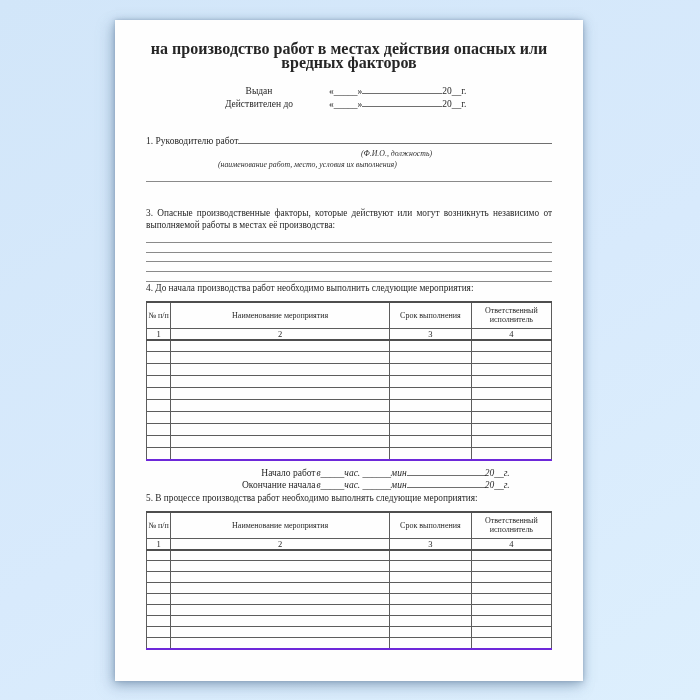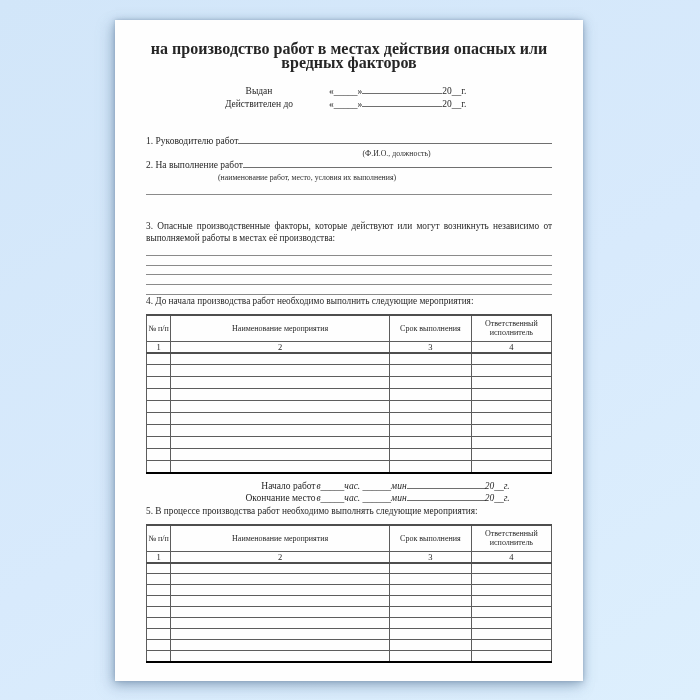--- a/index.html
+++ b/index.html
@@ -21,36 +21,36 @@
   .issued-block { margin-top:15px; font-size:9.5px; }
   .issued-row { display:flex; justify-content:center; line-height:12.5px; }
   .issued-label { display:inline-block; width:130px; text-align:center; padding-right:10px; }
   .issued-fields { display:inline-block; width:170px; white-space:nowrap; }
   .fill { display:inline-block; border-bottom:1px solid #6f6f6f; height:8px; vertical-align:baseline; }
   .f-issued { width:80px; }
 
   .items { margin-top:25px; font-size:9.5px; }
   .item-row { display:flex; align-items:baseline; line-height:13px; }
   .item-row .flexfill { flex:1 1 auto; }
-  .caption { font-size:7.8px; line-height:11px; color:#2e2e2e; }
+  .caption { font-size:7.8px; line-height:11px; color:#2e2e2e;font-style:italic; }
   .caption-center { padding-left:95px; text-align:center; }
   .caption-left { padding-left:72px; }
   .blank-line { border-bottom:1px solid #8a8a8a; height:12px; }
   .para { margin-top:26px; font-size:9.3px; line-height:11.5px; text-align:justify; }
   .blank5 .blank-line { height:9.8px; }
   .blank5 { margin-top:2px; }
   .sec-title { font-size:9.3px; line-height:12px; }
 
   table.meas { width:100%; margin-top:7px; border-collapse:collapse; table-layout:fixed; }
   table.meas col.c1 { width:6%; }
   table.meas col.c2 { width:54%; }
   table.meas col.c3 { width:20.2%; }
   table.meas col.c4 { width:19.8%; }
   table.meas th, table.meas td { border:1px solid #5c5c5c; font-weight:normal; text-align:center; }
-  table.meas { border-top:2px solid #4e4e4e; border-bottom:2px solid #000000; }
+  table.meas { border-top:2px solid #4e4e4e; border-bottom:2px solid #6d28d9; }
   table.meas th { font-size:8px; line-height:9.5px; padding:3px 1px; vertical-align:middle; }
   table.meas tr.nums td { height:11px; font-size:8.5px; line-height:10px; border-bottom:2px solid #4e4e4e; }
   table.meas tbody td { height:12px; }
   table.meas.t2 tbody td { height:11px; }
 
   .time-block { margin-top:6px; font-size:9.5px; text-align:center; }
   .time-row { line-height:12.5px; white-space:nowrap; }
   .time-label { display:inline-block; width:150px; text-align:right; padding-right:1px; }
   .time-fields { display:inline-block; text-align:left; width:215px;font-style:italic; }
   .f-time { width:78px; }
@@ -72,24 +72,20 @@
       <span class="issued-fields"><span>«_____»</span><span class="fill f-issued"></span><span>20__г.</span></span>
     </div>
   </div>
 
   <div class="items">
     <div class="item-row">
       <span>1. Руководителю работ</span>
       <span class="fill flexfill"></span>
     </div>
     <div class="caption caption-center">(Ф.И.О., должность)</div>
-    <div class="item-row">
-      <span>2.  На выполнение работ</span>
-      <span class="fill flexfill"></span>
-    </div>
     <div class="caption caption-left">(наименование работ, место, условия их выполнения)</div>
     <div class="blank-line"></div>
   </div>
 
   <p class="para">3. Опасные производственные факторы, которые действуют или могут возникнуть независимо от выполняемой работы в местах её производства:</p>
   <div class="blank5">
     <div class="blank-line"></div>
     <div class="blank-line"></div>
     <div class="blank-line"></div>
     <div class="blank-line"></div>
@@ -181,21 +177,21 @@
           <td></td>
         </tr>
       </tbody>
   </table>
 
   <div class="time-block">
     <div class="time-row">
       <span class="time-label">Начало работ</span><span class="time-fields"><span>в_____час. ______мин</span><span class="fill f-time"></span><span>20__г.</span></span>
     </div>
     <div class="time-row">
-      <span class="time-label">Окончание место</span><span class="time-fields"><span>в_____час. ______мин</span><span class="fill f-time"></span><span>20__г.</span></span>
+      <span class="time-label">Окончание начала</span><span class="time-fields"><span>в_____час. ______мин</span><span class="fill f-time"></span><span>20__г.</span></span>
     </div>
   </div>
 
   <p class="sec-title">5. В процессе производства работ необходимо выполнять следующие мероприятия:</p>
 
   <table class="meas t2">
     <colgroup>
         <col class="c1">
         <col class="c2">
         <col class="c3">

